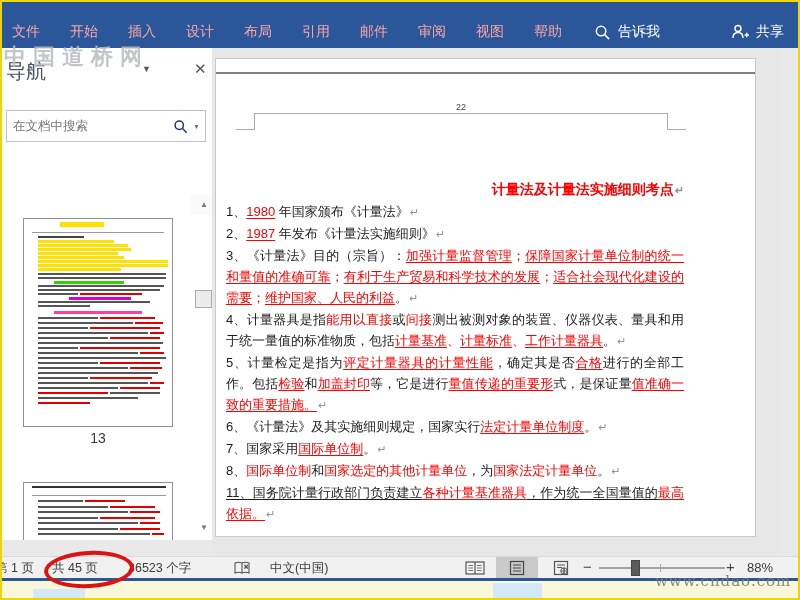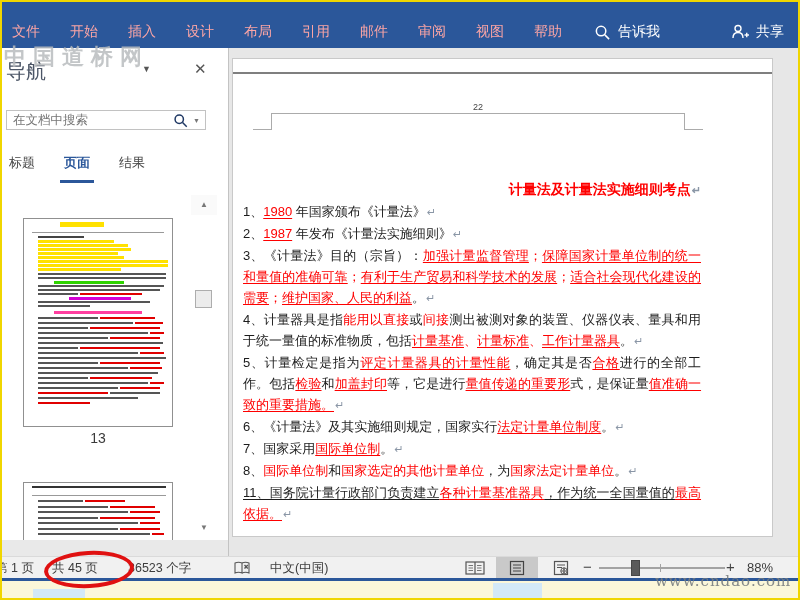--- a/index.html
+++ b/index.html
@@ -16,40 +16,40 @@
   
   .wm-top{position:absolute;left:2px;top:-2px;z-index:60;font-family:"DejaVu Serif",serif;font-size:22px;letter-spacing:7px;color:rgba(185,188,190,.85);font-weight:bold;margin-top:42px;}
   .wm-bottom{position:absolute;left:653px;top:570px;z-index:60;font-family:"DejaVu Serif",serif;font-size:15px;color:rgba(120,125,128,.9);letter-spacing:1px;}
   .red-ellipse{position:absolute;left:42px;top:549px;width:90px;height:37px;border:4px solid #e01111;border-radius:50%;transform:rotate(-3deg);z-index:70;}
 
   
   .navpane{position:absolute;left:0;top:46px;width:226px;height:492px;background:#fff;overflow:hidden;}
   .nav-title{position:absolute;left:4px;top:10px;font-size:20px;color:#4b5566;}
   .nav-collapse{position:absolute;left:140px;top:16px;font-size:9px;color:#555;}
   .nav-close{position:absolute;left:192px;top:12px;font-size:15px;color:#555;}
-  .nav-search{position:absolute;left:4px;top:62px;width:200px;height:20px;border:1px solid #c2c2c2;background:#fff;display:flex;align-items:center;padding:0 5px 0 6px;}
+  .nav-search{position:absolute;left:4px;top:62px;width:200px;height:32px;border:1px solid #c2c2c2;background:#fff;display:flex;align-items:center;padding:0 5px 0 6px;}
   .nav-search input{flex:1;border:none;outline:none;font-size:12.5px;color:#666;padding:0;background:transparent;min-width:0;}
   .nav-search .sdrop{font-size:7px;color:#777;margin-left:5px;}
   .nav-tabs{position:absolute;left:3px;top:100px;white-space:nowrap;}
   .ntab{display:inline-block;font-size:13px;color:#444;padding:6px 4px 8px;margin-right:21px;}
   .ntab.active{color:#2b579a;font-weight:bold;border-bottom:3px solid #2b579a;}
   .thumb{position:absolute;left:21px;width:150px;background:#fff;border:1px solid #909090;overflow:hidden;}
   .thumb1{top:170px;height:209px;}
   .thumb2{top:434px;height:62px;}
   .thumb .bar{position:absolute;}
   .thumb-label{position:absolute;left:21px;top:382px;width:150px;text-align:center;font-size:14px;color:#3a3a3a;}
   .nav-scroll{position:absolute;left:189px;top:147px;width:26px;height:345px;}
   .scroll-btn{position:absolute;left:0;width:26px;height:20px;color:#777;font-size:8px;text-align:center;line-height:20px;background:#fafafa;}
   .scroll-up{top:0;}
   .scroll-down{top:323px;background:transparent;}
   .scroll-thumb{position:absolute;left:4px;top:95px;width:17px;height:18px;background:#ececec;border:1px solid #adadad;}
   .pane-divider{position:absolute;left:226px;top:46px;width:1px;height:508px;background:#c3c3c3;}
 
   
-  .docarea{position:absolute;left:227px;top:46px;width:569px;height:508px;background:#e7e7e7;overflow:hidden;}
+  .docarea{position:absolute;left:210px;top:46px;width:569px;height:508px;background:#e7e7e7;overflow:hidden;}
   .page{position:absolute;left:3px;top:10px;width:541px;height:479px;background:#fff;border:1px solid #c9c9c9;}
   .page-rule{position:absolute;left:0;top:13px;width:100%;height:2px;background:#7f7f7f;}
   .pagenum-top{position:absolute;left:38px;top:43px;width:414px;text-align:center;font-size:9px;color:#444;}
   .bracket{position:absolute;left:38px;top:54px;width:414px;height:17px;border-top:1px solid #ababab;border-left:1px solid #ababab;border-right:1px solid #ababab;}
   .stub{position:absolute;top:70px;width:18px;height:1px;background:#ababab;}
   .stub-l{left:20px;} .stub-r{left:452px;}
   .doc-title{position:absolute;left:10px;top:90px;width:458px;text-align:center;font-weight:bold;font-size:14px;color:#151515;}
   .doc-subtitle{position:absolute;left:10px;top:122px;width:458px;text-align:right;font-weight:bold;font-size:14px;color:#fe0000;}
   .doc-body{position:absolute;left:10px;top:142px;width:458px;font-size:13px;line-height:21px;color:#1c1c1c;text-align:justify;}
   .para{margin:0;}
@@ -113,21 +113,20 @@
     <div class="nav-collapse" data-interactable="true">▼</div>
     <div class="nav-close" data-interactable="true">✕</div>
     <div class="nav-search" data-interactable="true">
       <input type="text" data-interactable="true" placeholder="在文档中搜索" style="">
       <svg width="15" height="15" viewBox="0 0 18 18" data-interactable="true">
           <circle cx="7.5" cy="7.5" r="5" fill="none" stroke="#1f3864" stroke-width="1.8"></circle>
           <line x1="11.5" y1="11.5" x2="16.5" y2="16.5" stroke="#1f3864" stroke-width="1.8"></line>
         </svg>
       <span class="sdrop" data-interactable="true">▼</span>
     </div>
-    <div class="nav-tabs" data-interactable="false"><span class="ntab" data-interactable="true">标题</span><span class="ntab active" data-interactable="true">页面</span><span class="ntab" data-interactable="true">结果</span></div>
     <div class="thumb thumb1" data-interactable="true">
         <div class="bar" data-interactable="false" style="left: 36px; top: 3px; width: 44px; height: 5px; background: rgb(255, 225, 0);"></div>
         <div class="bar" data-interactable="false" style="left: 8px; top: 13px; width: 132px; height: 1px; background: rgb(153, 153, 153);"></div>
         <div class="bar" data-interactable="false" style="left: 14px; top: 17px; width: 46px; height: 2px; background: rgb(68, 68, 68);"></div>
         <div class="bar" data-interactable="false" style="left: 14px; top: 21px; width: 76px; height: 3px; background: rgb(255, 225, 0);"></div>
         <div class="bar" data-interactable="false" style="left: 14px; top: 25px; width: 90px; height: 3px; background: rgb(255, 225, 0);"></div>
         <div class="bar" data-interactable="false" style="left: 14px; top: 29px; width: 93px; height: 3px; background: rgb(255, 225, 0);"></div>
         <div class="bar" data-interactable="false" style="left: 14px; top: 33px; width: 80px; height: 3px; background: rgb(255, 225, 0);"></div>
         <div class="bar" data-interactable="false" style="left: 14px; top: 37px; width: 86px; height: 3px; background: rgb(255, 225, 0);"></div>
         <div class="bar" data-interactable="false" style="left: 14px; top: 41px; width: 130px; height: 3px; background: rgb(255, 225, 0);"></div>

